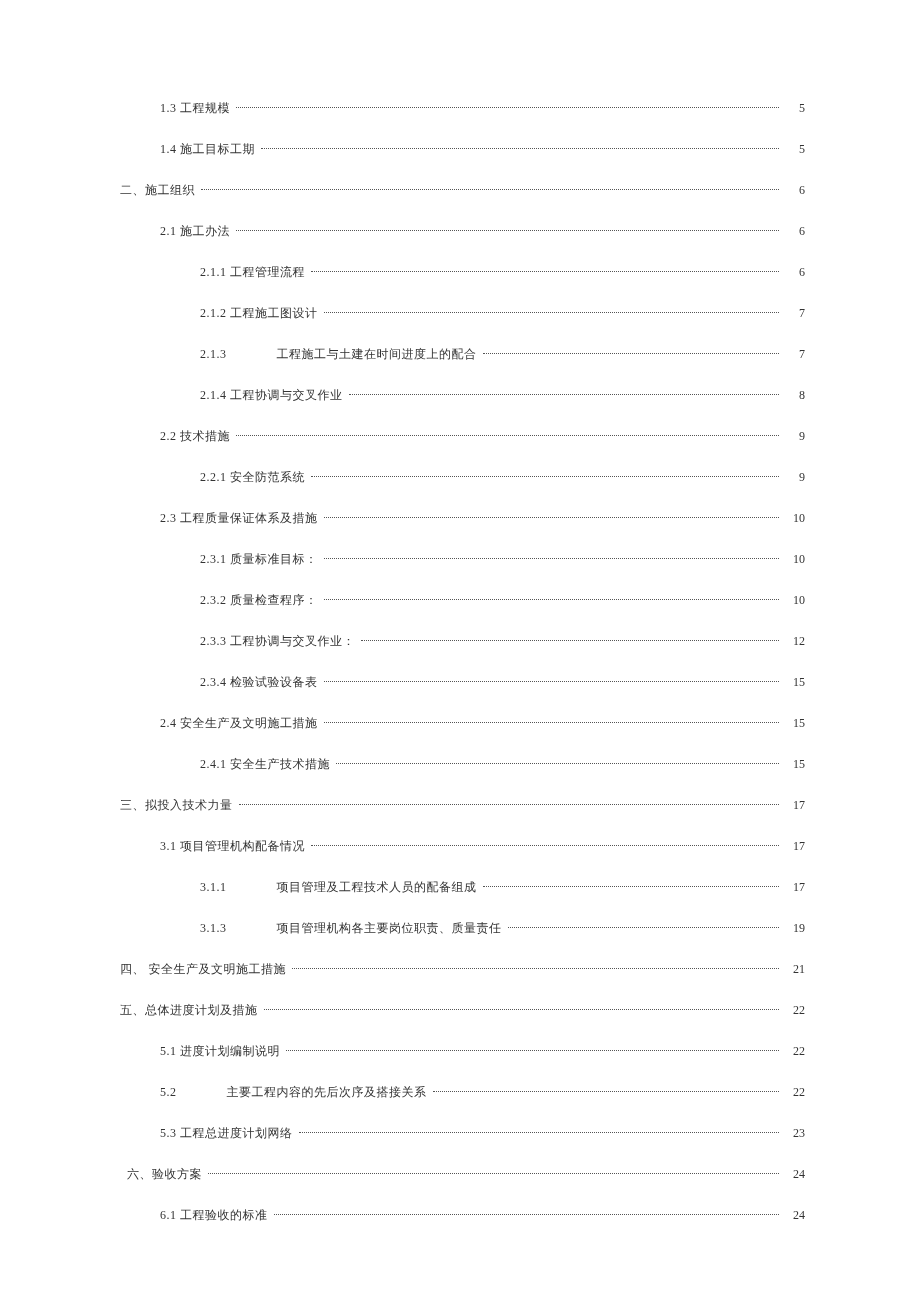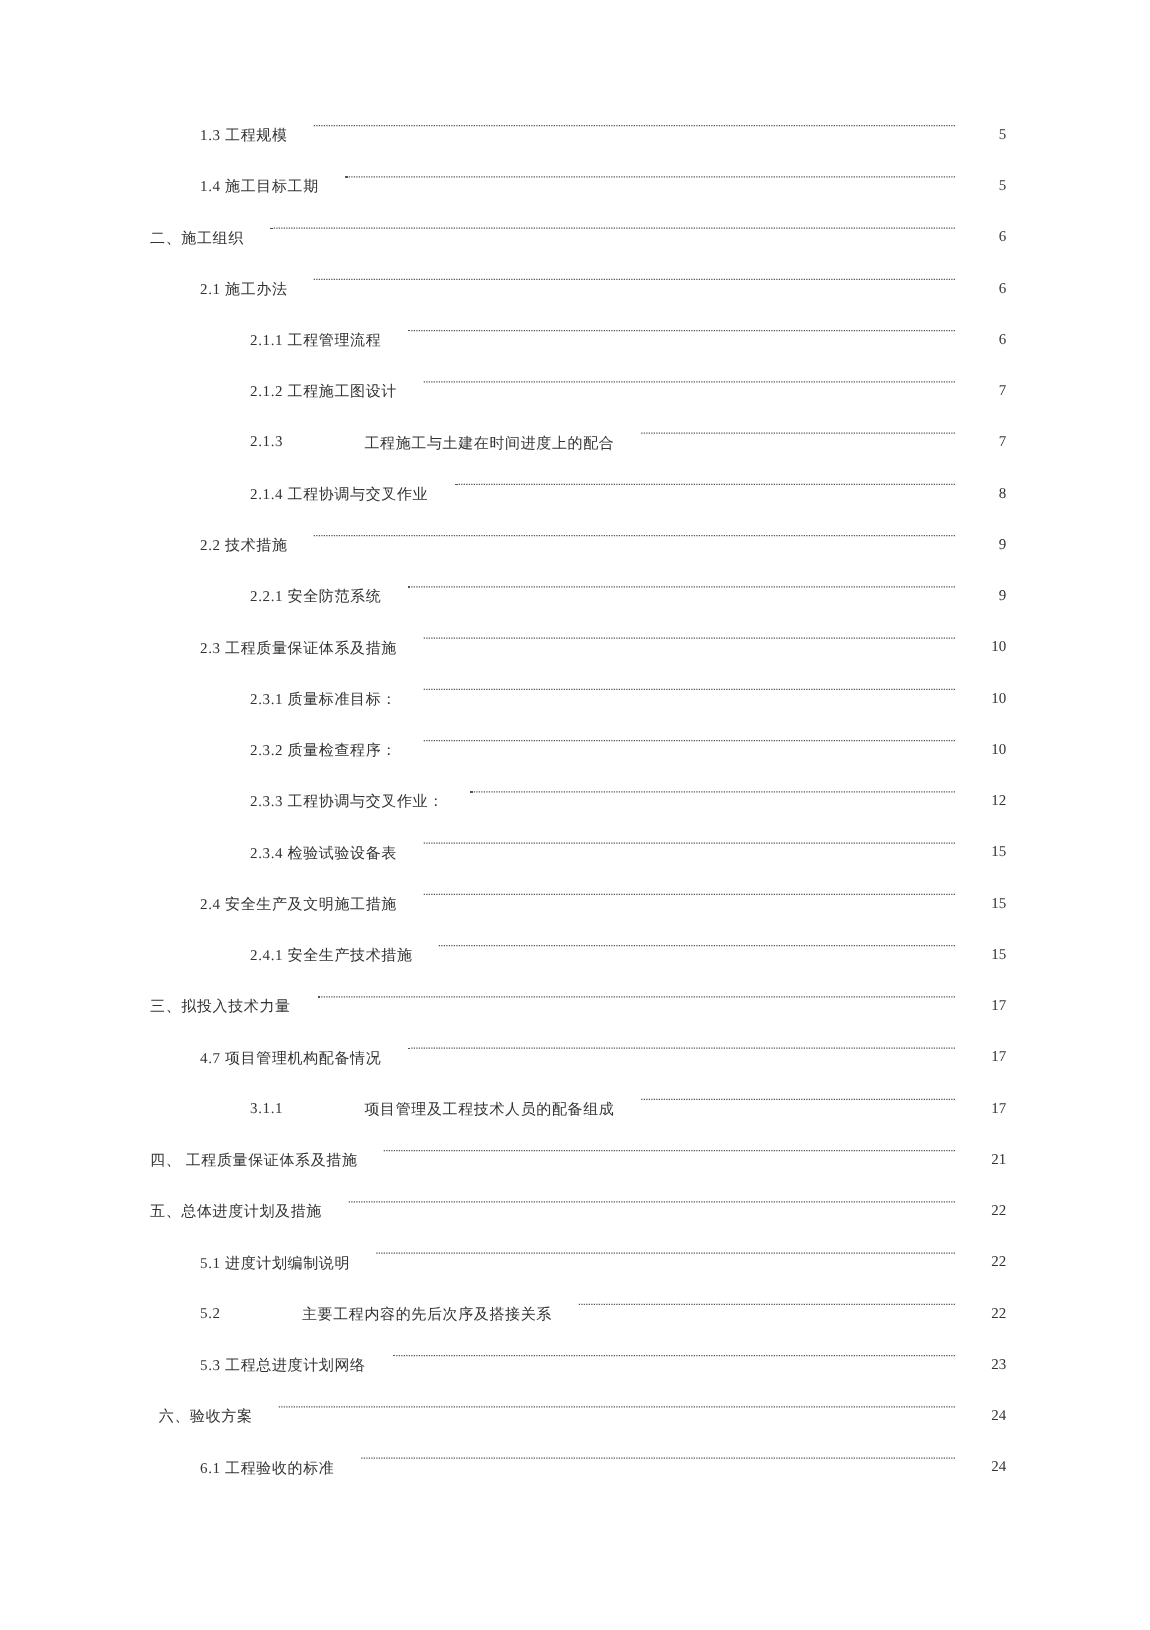--- a/index.html
+++ b/index.html
@@ -8,24 +8,23 @@
       height: 1304px;
       background: #fff;
       font-family: "SimSun", "Microsoft YaHei", serif;
       font-size: 12px;
       color: #333;
       padding: 100px 115px 80px 120px;
     }
     .toc-container { width: 100%; }
     .toc-line {
       display: flex;
-      align-items: flex-start;
+      align-items: center;
       margin-bottom: 24px;
       white-space: nowrap;
-      gap: 15px;
     }
     .toc-text {
       flex-shrink: 0;
       letter-spacing: 0.5px;
     }
     .toc-dots {
       flex: 1;
       min-width: 10px;
       border-bottom: 1.5px dotted #555;
       margin: 0 6px 3px 6px;
@@ -130,32 +129,38 @@
       <span class="toc-text">2.4.1  安全生产技术措施</span>
       <span class="toc-dots"></span>
       <span class="toc-page">15</span>
     </div>
     <div class="toc-line lvl-0">
       <span class="toc-text">三、拟投入技术力量</span>
       <span class="toc-dots"></span>
       <span class="toc-page">17</span>
     </div>
     <div class="toc-line lvl-1">
-      <span class="toc-text">4.7 项目管理机构配备情况</span>
+      <span class="toc-text">3.1 项目管理机构配备情况</span>
       <span class="toc-dots"></span>
       <span class="toc-page">17</span>
     </div>
     <div class="toc-line lvl-2 split">
       <span class="toc-text toc-num">3.1.1</span>
       <span class="toc-text">项目管理及工程技术人员的配备组成</span>
       <span class="toc-dots"></span>
       <span class="toc-page">17</span>
     </div>
+    <div class="toc-line lvl-2 split">
+      <span class="toc-text toc-num">3.1.3</span>
+      <span class="toc-text">项目管理机构各主要岗位职责、质量责任</span>
+      <span class="toc-dots"></span>
+      <span class="toc-page">19</span>
+    </div>
     <div class="toc-line lvl-0">
-      <span class="toc-text">四、  工程质量保证体系及措施</span>
+      <span class="toc-text">四、  安全生产及文明施工措施</span>
       <span class="toc-dots"></span>
       <span class="toc-page">21</span>
     </div>
     <div class="toc-line lvl-0">
       <span class="toc-text">五、总体进度计划及措施</span>
       <span class="toc-dots"></span>
       <span class="toc-page">22</span>
     </div>
     <div class="toc-line lvl-1">
       <span class="toc-text">5.1 进度计划编制说明</span>

